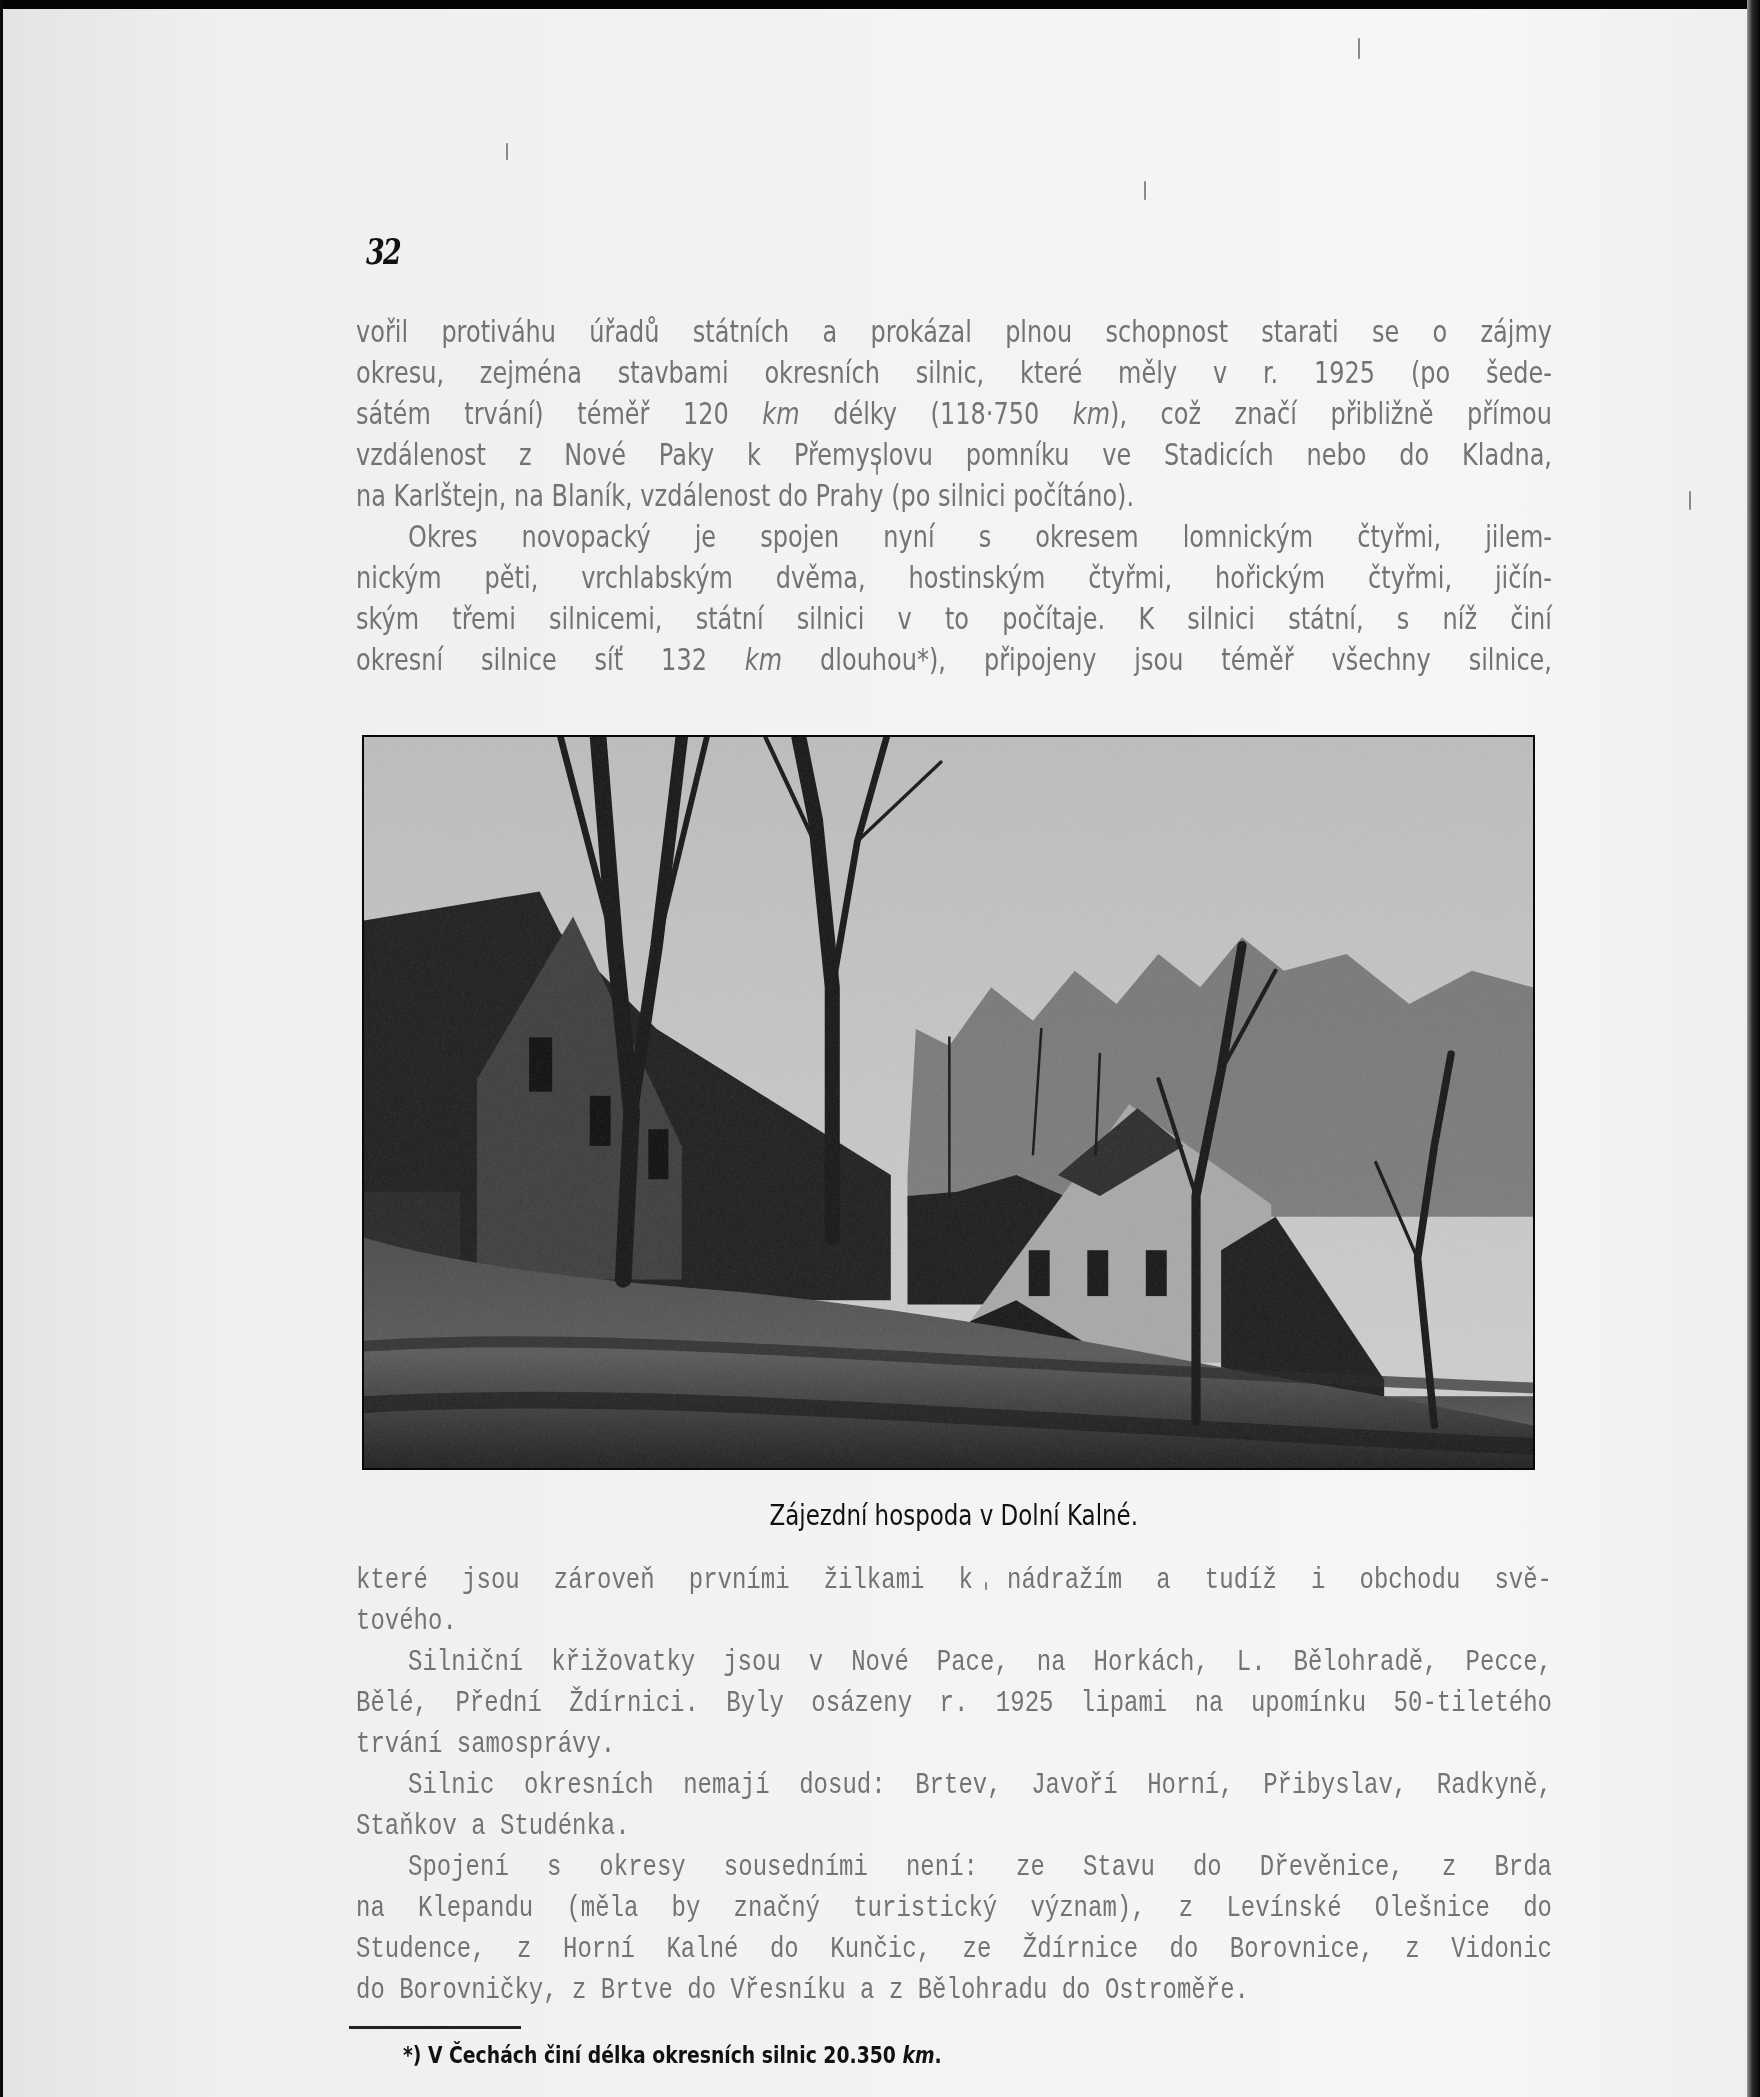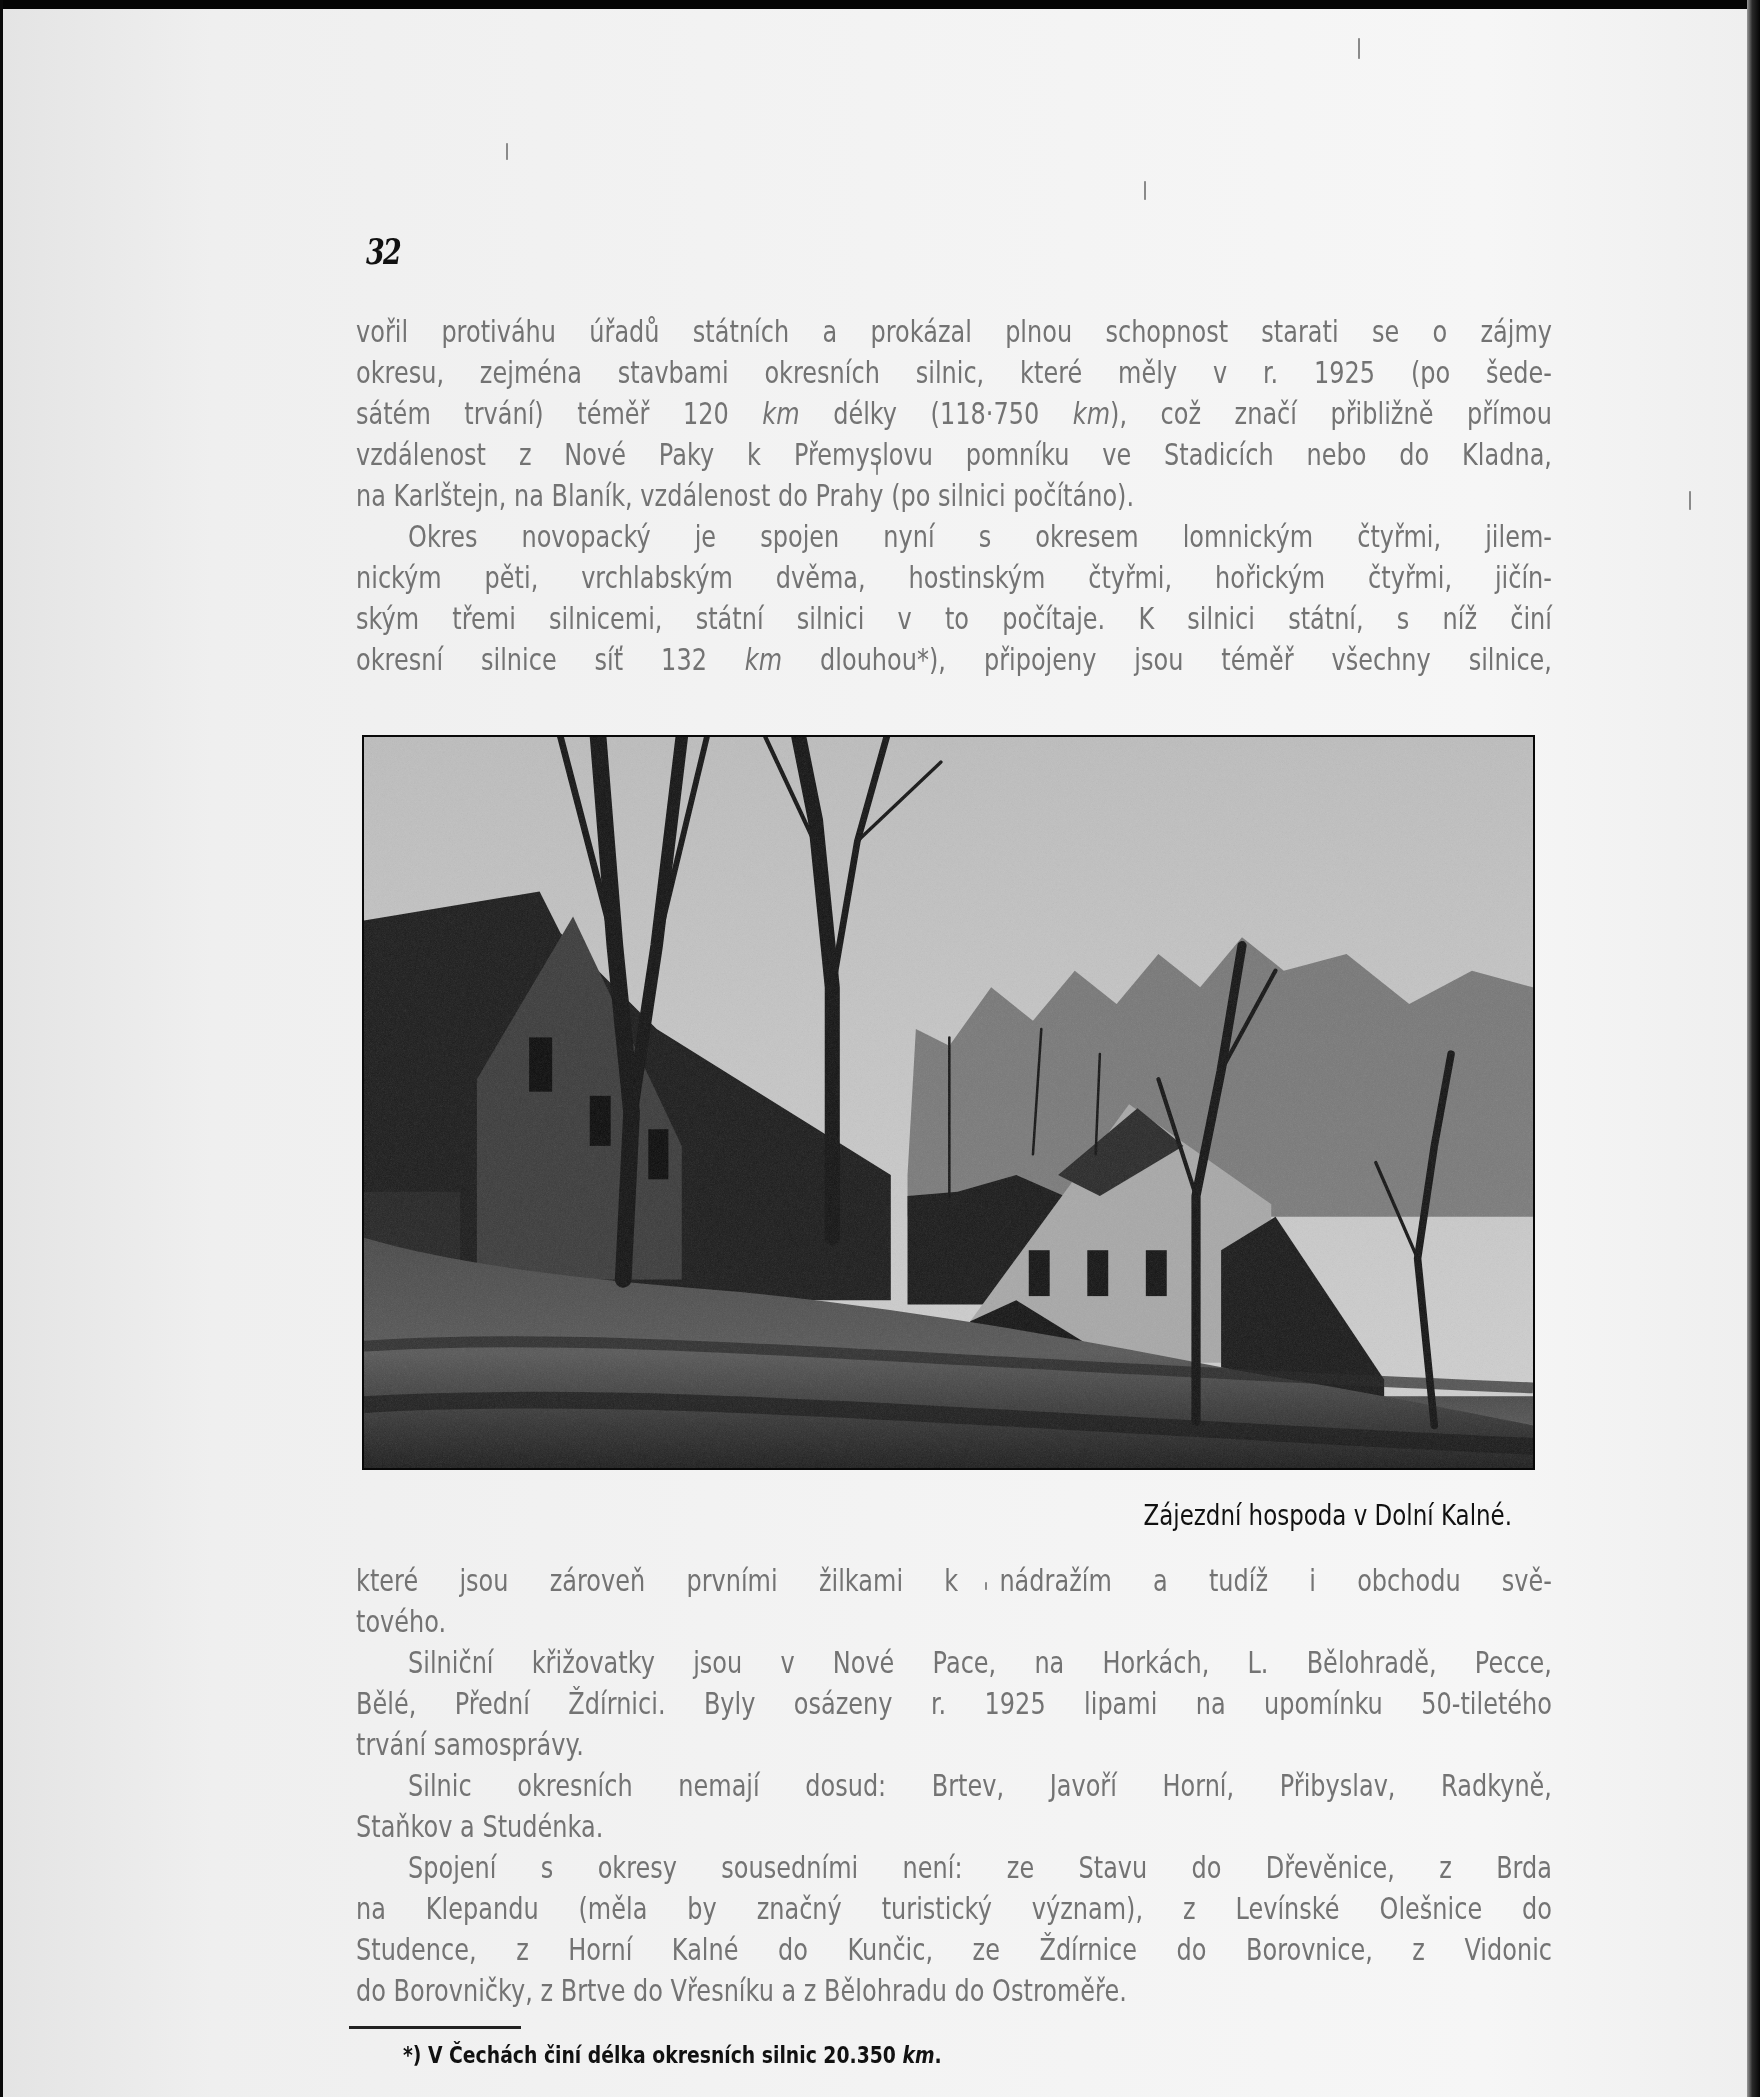--- a/index.html
+++ b/index.html
@@ -27,29 +27,29 @@
     line-height: 41px;
   }
   .line {
     display: block; white-space: nowrap; text-align: justify; text-align-last: justify;
     transform: scaleX(0.8); transform-origin: left; width: 125%;
   }
   .line.last { text-align-last: left; }
   .line.indent { padding-left: 65px; box-sizing: border-box; }
   .line i { font-style: italic; }
   .block-top { top: 311px; }
-  .block-bottom { top: 1560px; }
+  .block-bottom { top: 1560px; font-family: Liberation Mono, monospace; }
   .photo {
     position: absolute; left: 362px; top: 735px; width: 1173px; height: 735px;
     border: 2.5px solid #080808; box-sizing: border-box; overflow: hidden;
     background: #2a2a2a;
   }
   .photo svg { display: block; width: 100%; height: 100%; }
   .caption {
-    position: absolute; left: 356px; top: 1499px; width: 1196px; text-align: right;
+    position: absolute; left: 356px; top: 1499px; width: 1196px; text-align: center;
     font-family: "DejaVu Sans", sans-serif; font-size: 28px; color: #111;
   }
   .caption span { display: inline-block; transform: scaleX(0.82); }
   .footnote-rule {
     position: absolute; left: 349px; top: 2026px; width: 172px; height: 2.5px; background: #222;
   }
   .footnote {
     position: absolute; left: 403px; top: 2041px;
     font-family: "DejaVu Sans", sans-serif; font-weight: bold; font-size: 23.5px; color: #111;
     white-space: nowrap; transform: scaleX(0.8); transform-origin: left;

